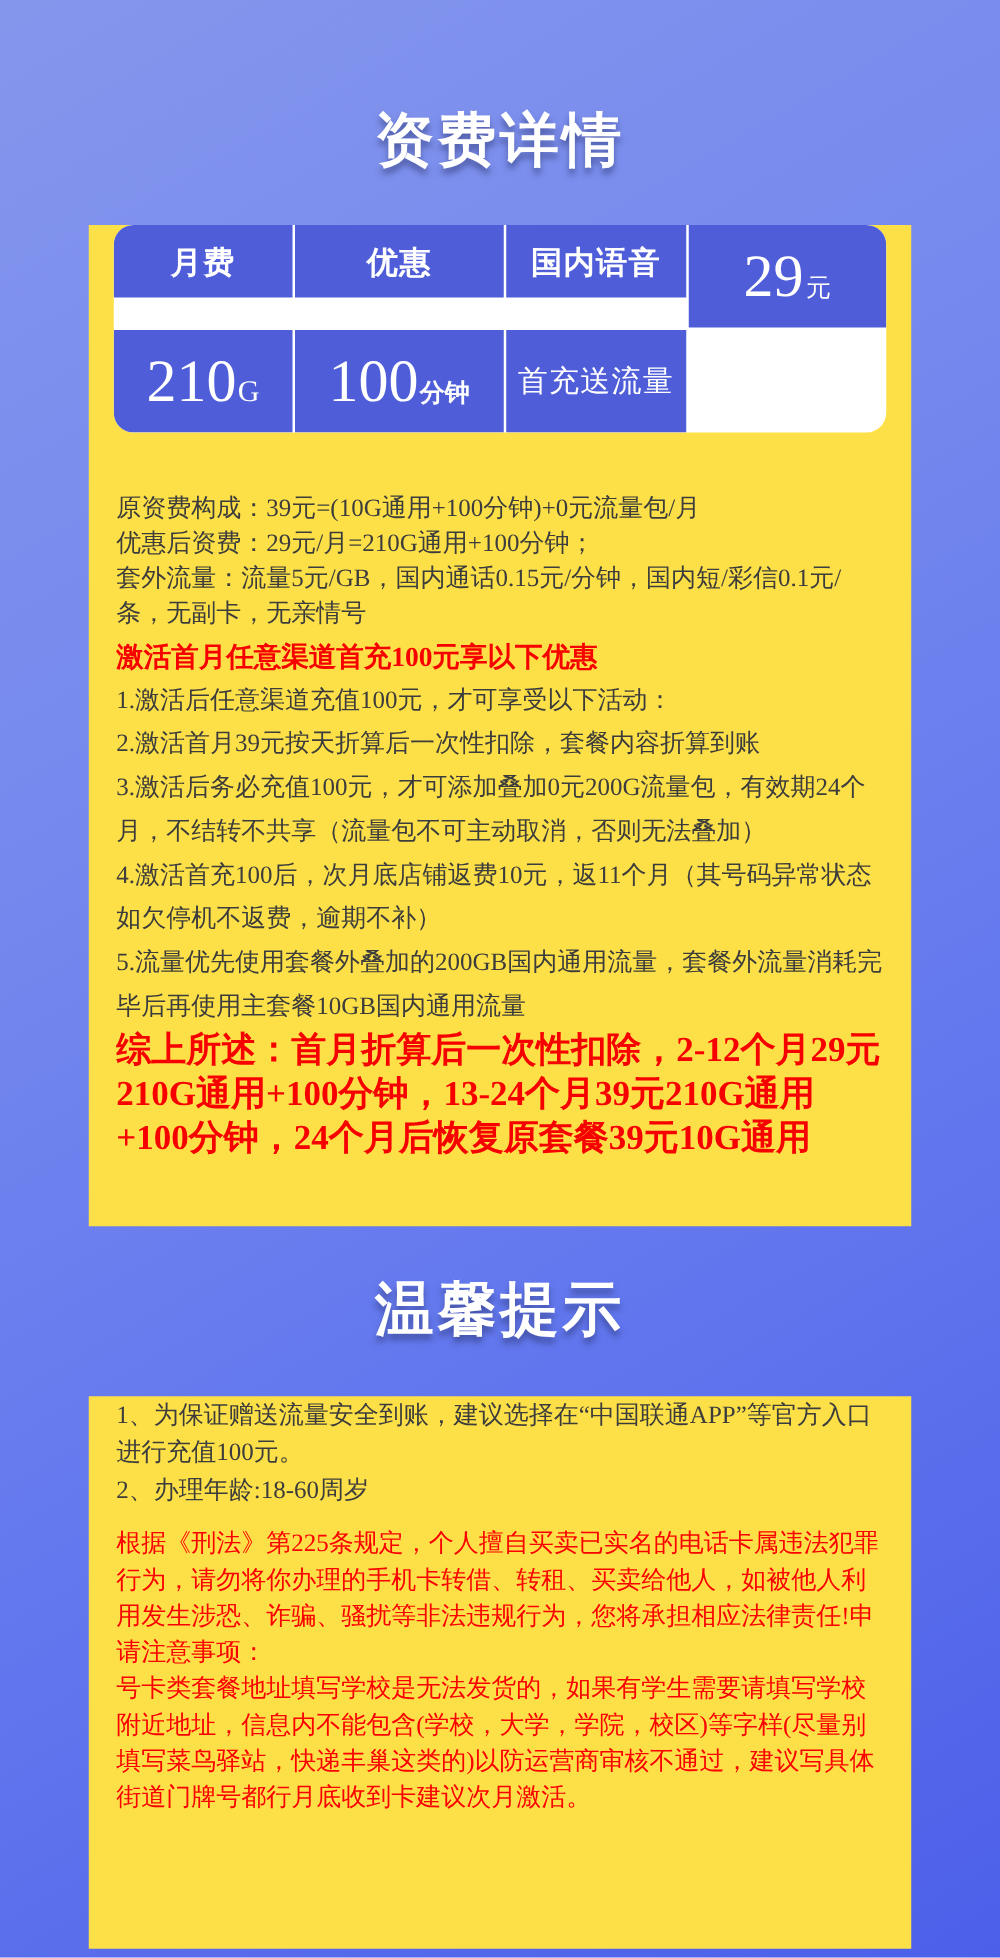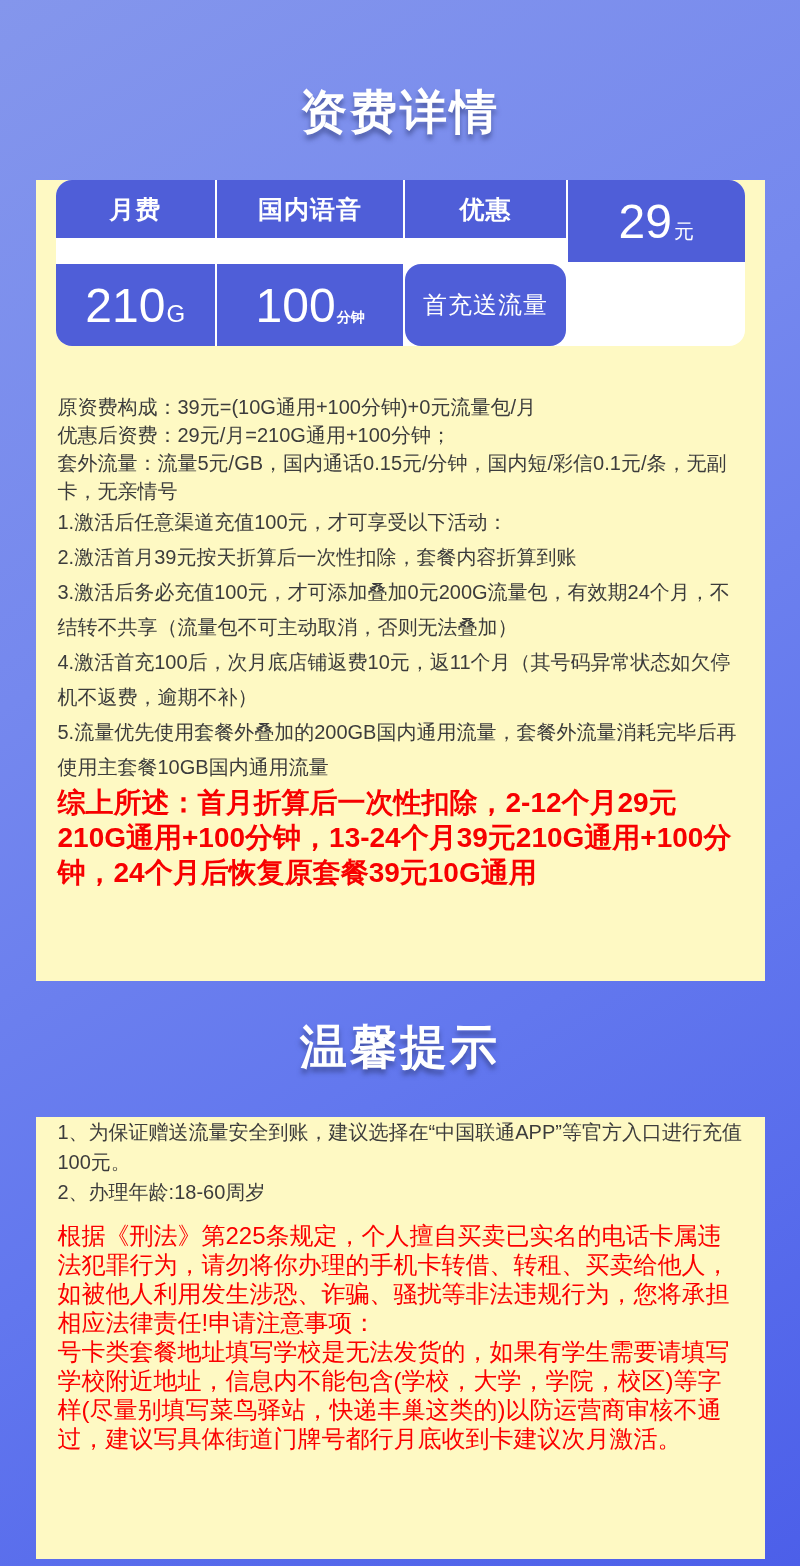--- a/index.html
+++ b/index.html
@@ -9,69 +9,69 @@
     font-family:"Liberation Sans","DejaVu Sans",sans-serif;
     -webkit-font-smoothing:antialiased;
   }
   .big-title{
     text-align:center;font-size:47px;font-weight:900;color:#ffffff;
     letter-spacing:3px;line-height:48px;height:48px;
     text-shadow:0 5px 5px rgba(42,52,110,0.55);
   }
   .title-fee{padding-top:88px;}
   .title-tips{margin-top:42px;}
-  .card{width:729px;margin:0 auto;background:#fef9c3;}
+  .card{width:658px;margin:0 auto;background:#fde047;font-family:Liberation Serif, serif;}
   .card-fee{margin-top:29px;height:801px;}
   .card-tips{margin-top:39px;height:442px;}
 
   
   .table-wrap{margin:44px 20px 0;}
   .price-table{
     display:grid;grid-template-columns:130fr 152fr 131fr 144fr;
     gap:2px;background:#ffffff;border-radius:16px;overflow:hidden;
   }
   .th{
     background:#4f5ed8;height:58px;display:flex;align-items:center;justify-content:center;
     color:#ffffff;font-size:25px;font-weight:700;letter-spacing:1px;
   }
   .td{
     background:#4f5ed8;height:82px;display:flex;align-items:center;justify-content:center;
     color:#ffffff;white-space:nowrap;
   }
   .num{font-size:48px;}
   .unit-yuan{font-size:20px;margin-left:2px;}
   .unit-g{font-size:24px;margin-left:1px;}
-  .unit-min{font-size:14px;font-weight:700;margin-left:1px;}
-  .td-promo{font-size:24px;letter-spacing:1px;border-radius:16px;}
+  .unit-min{font-size:20px;font-weight:700;margin-left:1px;}
+  .td-promo{font-size:24px;letter-spacing:1px;}
 
   
   .detail{margin:47px 22px 0;color:#3c3c3c;font-size:20px;}
   .detail p{margin:0;}
   .para{line-height:28px;}
   .red-head{color:#f70000;font-weight:700;font-size:22px;line-height:35px;margin-top:3px !important;}
   .item{line-height:35px;}
   .red-sum{color:#f70000;font-weight:700;font-size:28px;line-height:35px;}
 
   
   .tips-block{margin:46px 22px 0;color:#3c3c3c;font-size:20px;}
   .tips-block p{margin:0;line-height:30px;}
-  .legal-block{margin:14px 22px 0;color:#fb0000;font-size:24px;}
+  .legal-block{margin:14px 22px 0;color:#fb0000;font-size:20px;}
   .legal-block p{margin:0;line-height:29px;}
 </style>
 </head>
 <body>
 
 <div class="big-title title-fee">资费详情</div>
 
 <div class="card card-fee">
   <div class="table-wrap">
     <div class="price-table">
       <div class="th">月费</div>
+      <div class="th">优惠</div>
       <div class="th">国内语音</div>
-      <div class="th">优惠</div>
 
       <div class="td">
           <span>
         <span class="num">29</span><span class="unit-yuan">元</span>
       </span>
         </div>
       <div class="td">
           <span>
         <span class="num">210</span><span class="unit-g">G</span>
       </span>
@@ -84,20 +84,21 @@
       <div class="td td-promo">
         <span>首充送流量</span>
       </div>
     </div>
   </div>
 
   <div class="detail">
     <p class="para">原资费构成：39元=(10G通用+100分钟)+0元流量包/月</p>
     <p class="para">优惠后资费：29元/月=210G通用+100分钟；</p>
     <p class="para">套外流量：流量5元/GB，国内通话0.15元/分钟，国内短/彩信0.1元/条，无副卡，无亲情号</p>
+    <p class="red-head">激活首月任意渠道首充100元享以下优惠</p>
     <p class="item">1.激活后任意渠道充值100元，才可享受以下活动：</p>
     <p class="item">2.激活首月39元按天折算后一次性扣除，套餐内容折算到账</p>
     <p class="item">3.激活后务必充值100元，才可添加叠加0元200G流量包，有效期24个月，不结转不共享（流量包不可主动取消，否则无法叠加）</p>
     <p class="item">4.激活首充100后，次月底店铺返费10元，返11个月（其号码异常状态如欠停机不返费，逾期不补）</p>
     <p class="item">5.流量优先使用套餐外叠加的200GB国内通用流量，套餐外流量消耗完毕后再使用主套餐10GB国内通用流量</p>
     <p class="red-sum">综上所述：首月折算后一次性扣除，2-12个月29元210G通用+100分钟，13-24个月39元210G通用+100分钟，24个月后恢复原套餐39元10G通用</p>
   </div>
 </div>
 
 <div class="big-title title-tips">温馨提示</div>

